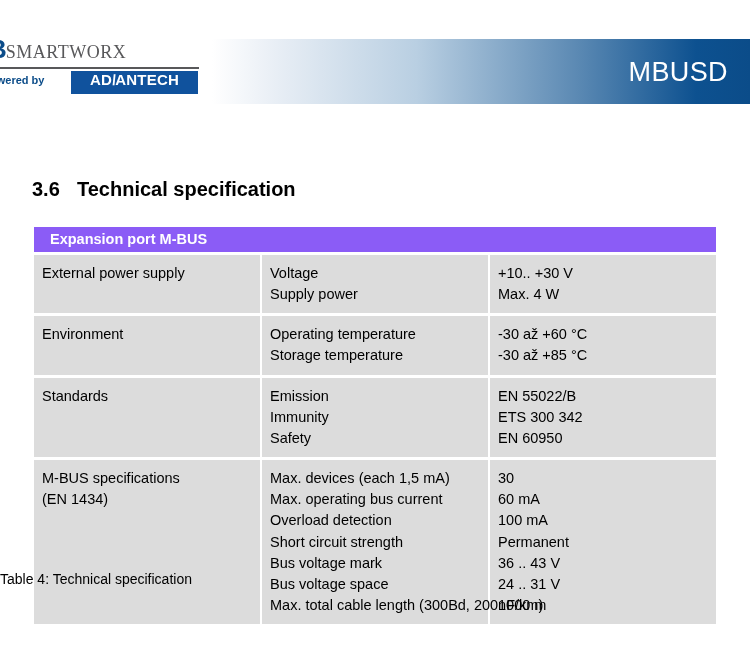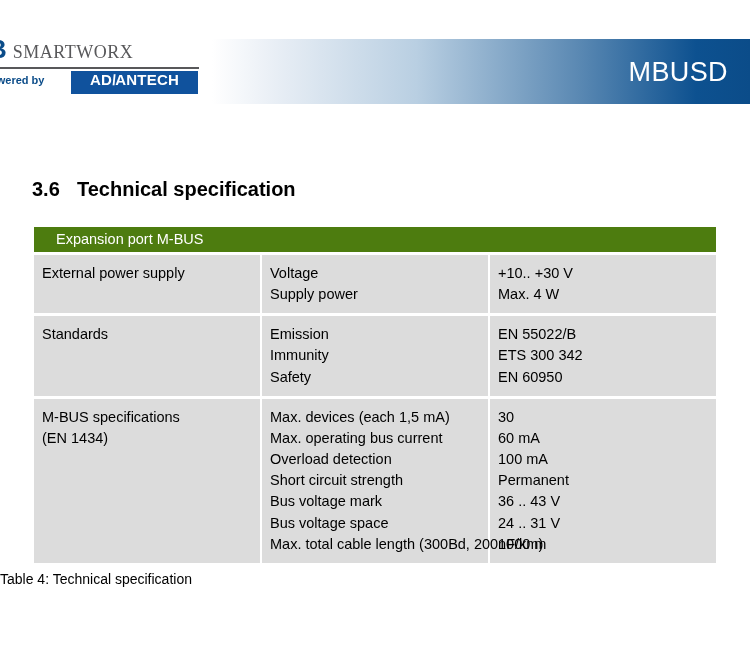--- a/index.html
+++ b/index.html
@@ -68,21 +68,20 @@
     font-family: "Liberation Sans", sans-serif;
     letter-spacing: -1px;
   }
   .brand-word {
     color: #58585a;
     font-size: 25px;
     font-weight: 400;
     font-variant: small-caps;
     text-transform: lowercase;
     letter-spacing: 0.5px;
-    margin-left: 7px;
     font-family: "Liberation Serif", serif;
   }
   .brand-rule {
     position: absolute;
     left: -12px;
     top: 33px;
     width: 211px;
     height: 2px;
     background: #58585a;
   }
@@ -144,25 +143,25 @@
     border-spacing: 2px 3px;
     font-size: 14.5px;
     color: #000000;
     table-layout: fixed;
   }
   .spec-table td {
     padding: 8px;
     vertical-align: top;
   }
   .table-title-row td {
-    background: #4d7c0f;
+    background: #8b5cf6;
     color: #ffffff;
-    font-weight: 400;
+    font-weight: 700;
     font-size: 14.5px;
-    padding: 4px 8px 5px 22px;
+    padding: 4px 8px 5px 16px;
   }
   .cell {
     background: #dcdcdc;
     padding: 6px 8px 7px 8px;
     line-height: 1.46;
   }
   .cell.col-a { width: 187px; }
   .cell.col-b { width: 337px; }
   .cell.col-c { width: 146px; }
   .cell div { white-space: nowrap; }
@@ -221,20 +220,34 @@
           <div>Voltage</div>
           <div>Supply power</div>
         </td>
         <td class="cell col-c">
           <div>+10.. +30 V</div>
           <div>Max. 4 W</div>
         </td>
       </tr>
       <tr>
         <td class="cell col-a">
+          <div>Environment</div>
+          <div style="visibility: hidden;">&nbsp;</div>
+        </td>
+        <td class="cell col-b">
+          <div>Operating temperature</div>
+          <div>Storage temperature</div>
+        </td>
+        <td class="cell col-c">
+          <div>-30 až +60 °C</div>
+          <div>-30 až +85 °C</div>
+        </td>
+      </tr>
+      <tr>
+        <td class="cell col-a">
           <div>Standards</div>
           <div style="visibility: hidden;">&nbsp;</div>
           <div style="visibility: hidden;">&nbsp;</div>
         </td>
         <td class="cell col-b">
           <div>Emission</div>
           <div>Immunity</div>
           <div>Safety</div>
         </td>
         <td class="cell col-c">

